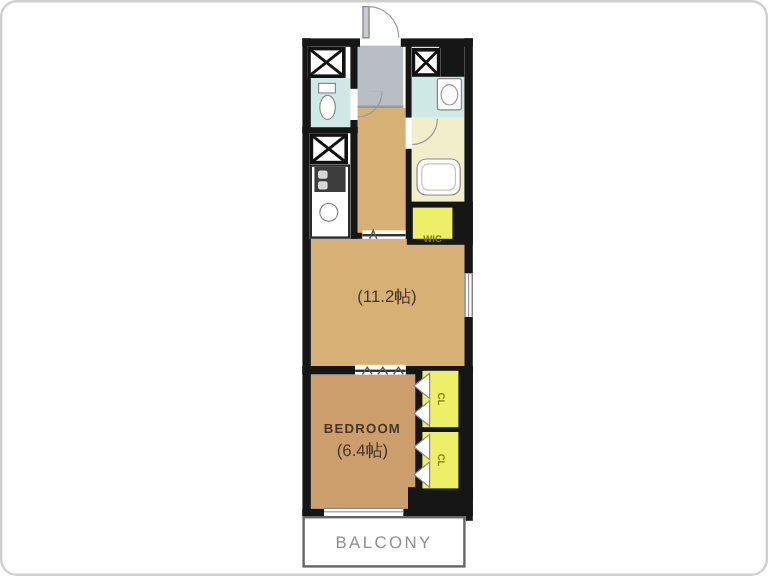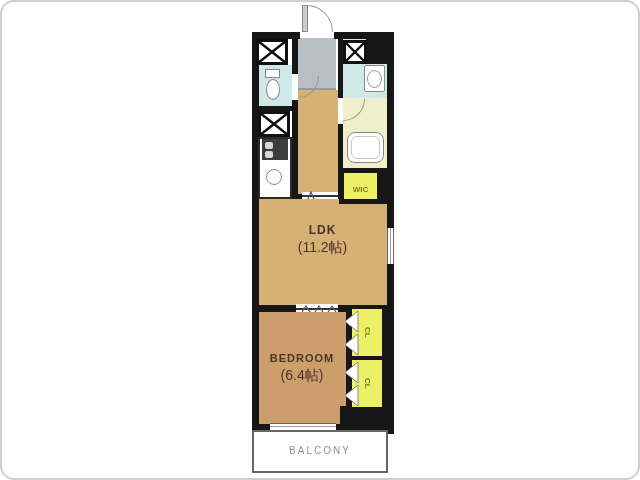--- a/index.html
+++ b/index.html
@@ -9,21 +9,21 @@
   .wall{position:absolute;box-sizing:border-box;background:var(--wall,#161616);}
   .room{position:absolute;box-sizing:border-box;}
   .xbox{position:absolute;box-sizing:border-box;background:#fff;border:3px solid #111;}
   .arc{position:absolute;box-sizing:border-box;border:0 solid #999;background:transparent;}
   .arc-tr{border-top-width:1.5px;border-right-width:1.5px;border-top-right-radius:100%;}
   .arc-br{border-right-width:1.5px;border-bottom-width:1.5px;border-bottom-right-radius:100%;}
   .lbl{position:absolute;text-align:center;color:var(--label-brown,#4a3626);line-height:1.1;}
   .lbl-main{font-weight:bold;font-size:12px;letter-spacing:1px;}
   .lbl-size{font-size:14px;letter-spacing:0;}
   .lbl-tiny{font-weight:bold;font-size:8px;color:#7d7d12;}
-  .lbl-balcony{font-size:10px;letter-spacing:2px;color:var(--balcony-gray,#8f8f8f);}
+  .lbl-balcony{font-size:14px;letter-spacing:2px;color:var(--balcony-gray,#8f8f8f);}
   svg.overlay{position:absolute;left:0;top:0;width:640px;height:480px;pointer-events:none;}
 </style>
 </head>
 <body>
 
 <div class="frame">
 
   <div class="room" style="left:296px;top:36px;width:38px;height:52px;background:var(--entry-gray);"></div>
   <div class="abs" style="left:296px;top:86px;width:38px;height:2px;background:#999;"></div>
   <div class="room" style="left:296px;top:88px;width:40px;height:109px;background:var(--ldk-tan);"></div>
@@ -109,26 +109,25 @@
       <polygon points="356,383 356,404 343,393.5"></polygon>
     </g>
     <g fill="none" stroke="#555" stroke-width="1.2">
       <polyline points="300,310 304,304 308,310"></polyline>
       <polyline points="313,310 317,304 321,310"></polyline>
       <polyline points="326,310 330,304 334,310"></polyline>
       <polyline points="306,197 309,190 312,197"></polyline>
     </g>
   </svg>
 
-  <div class="lbl lbl-main" style="left:256px;top:222px;width:129px;">LDK</div>
   <div class="lbl lbl-size" style="left:256px;top:238px;width:129px;">(11.2帖)</div>
 
   <div class="lbl lbl-main" style="left:256px;top:350px;width:88px;font-size:11px;">BEDROOM</div>
   <div class="lbl lbl-size" style="left:256px;top:366px;width:88px;">(6.4帖)</div>
 
-  <div class="lbl lbl-tiny" style="left:342px;top:184px;width:33px;">WIC</div>
+  <div class="lbl lbl-tiny" style="left:342px;top:194px;width:33px;">WIC</div>
 
   <div class="lbl lbl-tiny" style="left:350px;top:326px;width:30px;transform:rotate(90deg);">CL</div>
   <div class="lbl lbl-tiny" style="left:350px;top:377px;width:30px;transform:rotate(90deg);">CL</div>
 
   <div class="lbl lbl-balcony" style="left:250px;top:443px;width:136px;">BALCONY</div>
 
 </div>
 
 </body></html>

